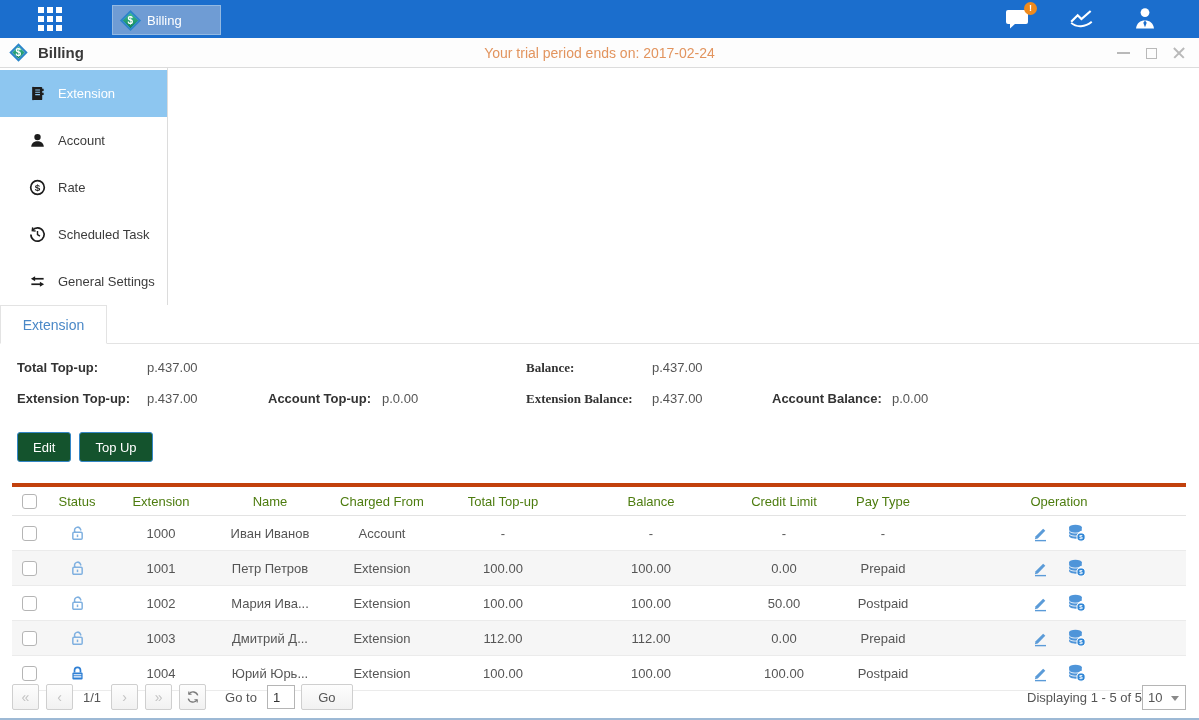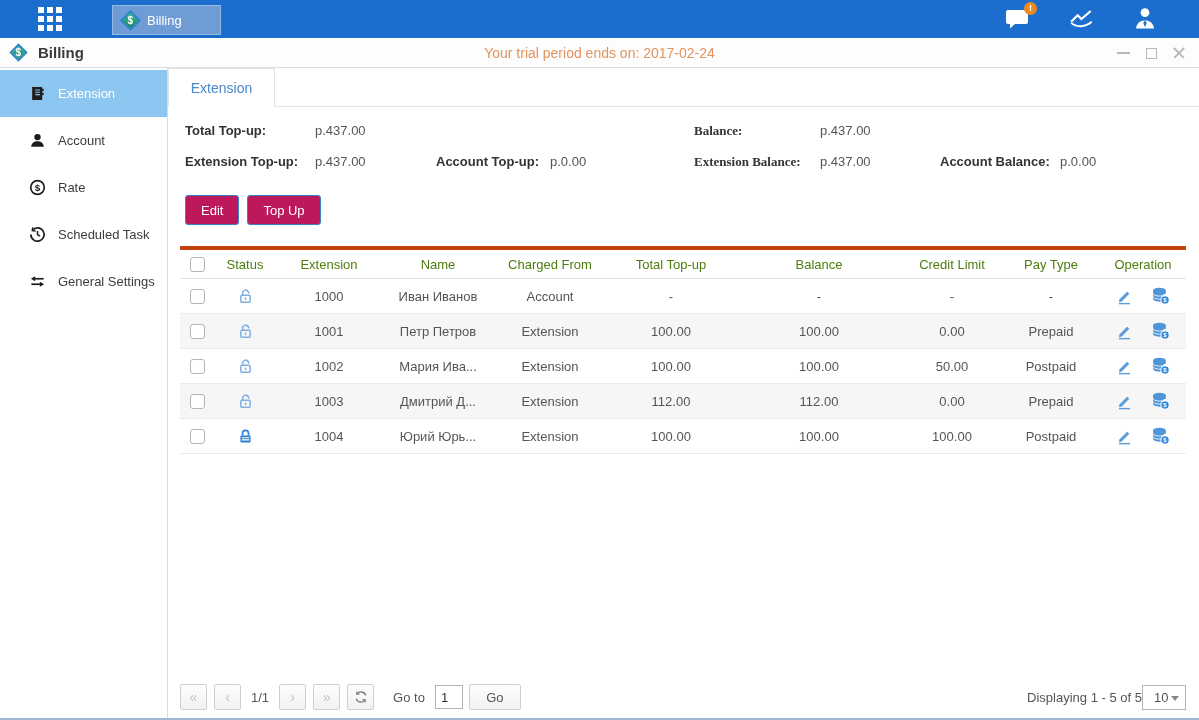--- a/index.html
+++ b/index.html
@@ -24,42 +24,42 @@
   .trial { position:absolute; left:0; right:0; text-align:center; font-size:14px; color:#e2945e; pointer-events:none; }
   .win-controls { position:absolute; right:14px; top:0; height:30px; display:flex; align-items:center; gap:16px; }
   .wc { cursor:pointer; display:block; }
   .wc-min { width:13px; height:2px; background:#b9b9b9; }
   .wc-max { width:11px; height:11px; border:1.5px solid #b9b9b9; }
   .wc-close { position:relative; width:12px; height:12px; }
   .wc-close:before,.wc-close:after { content:""; position:absolute; left:-1px; top:5px; width:14px; height:1.5px; background:#b9b9b9; }
   .wc-close:before { transform:rotate(45deg); } .wc-close:after { transform:rotate(-45deg); }
 
   
-  .body { display:flex; height:650px; }
+  .body { display:flex; height:650px;flex-direction:column; }
   .sidebar { width:168px; border-right:1px solid #dcdcdc; background:#fff; padding-top:2px; }
   .side-item { height:47px; display:flex; align-items:center; gap:12px; padding-left:29px; font-size:13px; color:#3c3c3c; cursor:pointer; }
   .side-item svg { flex:0 0 auto; }
   .side-item.active { background:#8dc6f0; color:#fff; }
 
   .content { position:relative; flex:1; }
   .tabstrip { height:39px; border-bottom:1px solid #e3e3e3; }
   .tab { display:inline-flex; align-items:center; justify-content:center; width:107px; height:39px; margin-bottom:-1px; background:#fff; border:1px solid #e3e3e3; border-bottom:1px solid #fff; font-size:14px; color:#4a88c7; cursor:pointer; }
 
   
   .summary { position:relative; height:76px; font-size:13px; }
   .summary span { position:absolute; white-space:nowrap; }
   .lab { font-weight:bold; color:#333; }
   .val { color:#555; }
   .r1 { top:16px; } .r2 { top:47px; }
   .x1 { left:17px; } .xv1 { left:147px; } .x2 { left:268px; } .xv2 { left:382px; }
   .x3 { left:526px;font-family:Liberation Serif, serif; } .xv3 { left:652px; } .x4 { left:772px; } .xv4 { left:892px; }
 
   
   .actions { margin:12px 0 0 17px; display:flex; gap:8px; }
-  .btn { height:30px; padding:0 15px; background:#be185d; border:1px solid #3486c6; border-radius:3px; color:#fff; font-size:13px; display:flex; align-items:center; cursor:pointer; }
+  .btn { height:30px; padding:0 15px; background:#14532d; border:1px solid #3486c6; border-radius:3px; color:#fff; font-size:13px; display:flex; align-items:center; cursor:pointer; }
 
   
   .table { margin:21px 13px 0 12px; font-size:13px; color:#555; }
   .thead, .trow { display:grid; grid-template-columns:34px 62px 106px 112px 112px 130px 166px 100px 98px 1fr; align-items:center; }
   .thead { height:33px; border-top:4px solid #c2410c; border-bottom:1px solid #e3e3e3; color:#4d7c0f; }
   .trow { height:35px; border-bottom:1px solid #ebebeb; }
   .trow:nth-child(even) { background:#f6f6f6; }
   .cell { text-align:center; overflow:hidden; white-space:nowrap; }
   .checkbox { display:inline-block; width:15px; height:15px; border:1px solid #b5b5b5; border-radius:3px; background:#fff; cursor:pointer; vertical-align:middle; }
   .lock svg { vertical-align:middle; }
@@ -68,21 +68,21 @@
 
   
   .footer { position:absolute; left:12px; right:13px; bottom:7px; height:28px; display:flex; align-items:center; font-size:13px; color:#555; }
   .pgbtn { width:27px; height:26px; margin-right:7px; border:1px solid #cfcfcf; border-radius:2px; background:linear-gradient(#fdfdfd,#f1f1f1); display:flex; align-items:center; justify-content:center; color:#c3c3c3; font-size:14px; cursor:pointer; }
   .pgind { margin:0 10px 0 3px; color:#555; }
   .goto-label { margin:0 10px 0 12px; }
   .goto-input { width:28px; height:24px; border:1px solid #b5b5b5; font-size:13px; padding-left:5px; color:#333; font-family:"Liberation Sans",sans-serif; }
   .go-btn { margin-left:6px; }
   .go-btn.pgbtn { width:52px; color:#555; font-size:13px; }
   .foot-right { margin-left:auto; display:flex; align-items:center; gap:0; }
-  .pagesize { width:44px; height:25px; border:1px solid #b5b5b5; display:flex; align-items:center; padding-left:11px; color:#555; cursor:pointer; position:relative; background:#fff; }
+  .pagesize { width:44px; height:25px; border:1px solid #b5b5b5; display:flex; align-items:center; padding-left:5px; color:#555; cursor:pointer; position:relative; background:#fff; }
   .pagesize i { position:absolute; right:6px; top:10px; width:0; height:0; border-left:4px solid transparent; border-right:4px solid transparent; border-top:5px solid #8a8a8a; }
 </style>
 </head>
 <body>
 
 <div class="app">
 
   <div class="topbar">
     <div class="grid-icon">
       <span></span>

